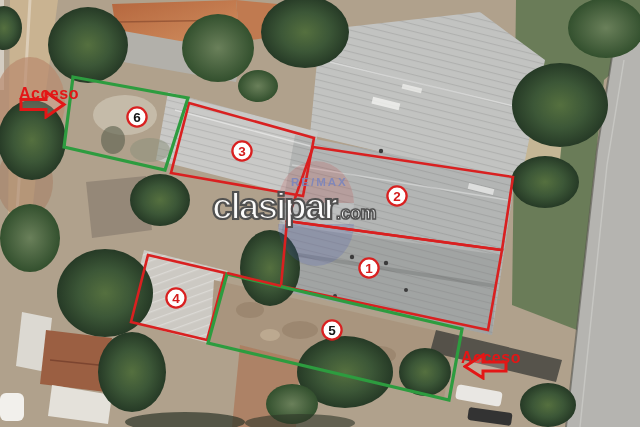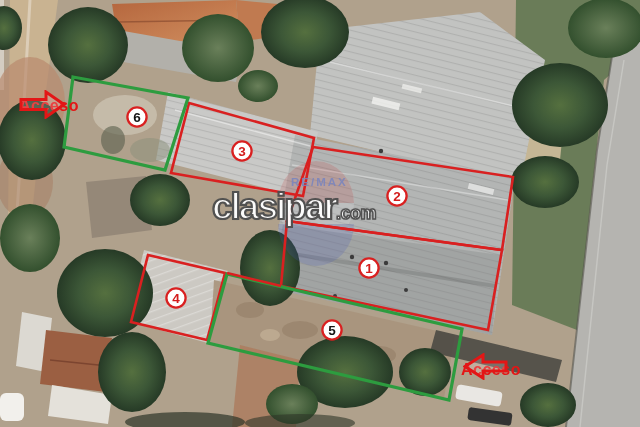--- a/index.html
+++ b/index.html
@@ -20,21 +20,21 @@
     -webkit-text-stroke:2.2px #4e4e4e;
     text-shadow:0 0 2px rgba(70,70,70,0.55);
     margin-left:8px;
   }
   .wm-main{font-size:37px;letter-spacing:-2px;}
   .wm-com{font-size:18px;letter-spacing:-0.5px;-webkit-text-stroke:1.6px #4e4e4e;}
   
   .acceso{position:absolute;z-index:8;}
   .acceso .txt{
     display:block;color:#e31616;font-weight:bold;font-size:16px;
-    letter-spacing:0.5px;line-height:1;white-space:nowrap;margin-top:12px;
+    letter-spacing:0.5px;line-height:1;white-space:nowrap;
   }
   #acc-tl{left:19px;top:86px;}
   #acc-br{left:461px;top:350px;}
   .arrow-svg{display:block;margin-top:4px;}
   #acc-br .arrow-svg{margin-top:3px;margin-left:2px;}
   #overlay{z-index:5;}
   .bg{z-index:1;}
 </style>
 </head>
 <body>

